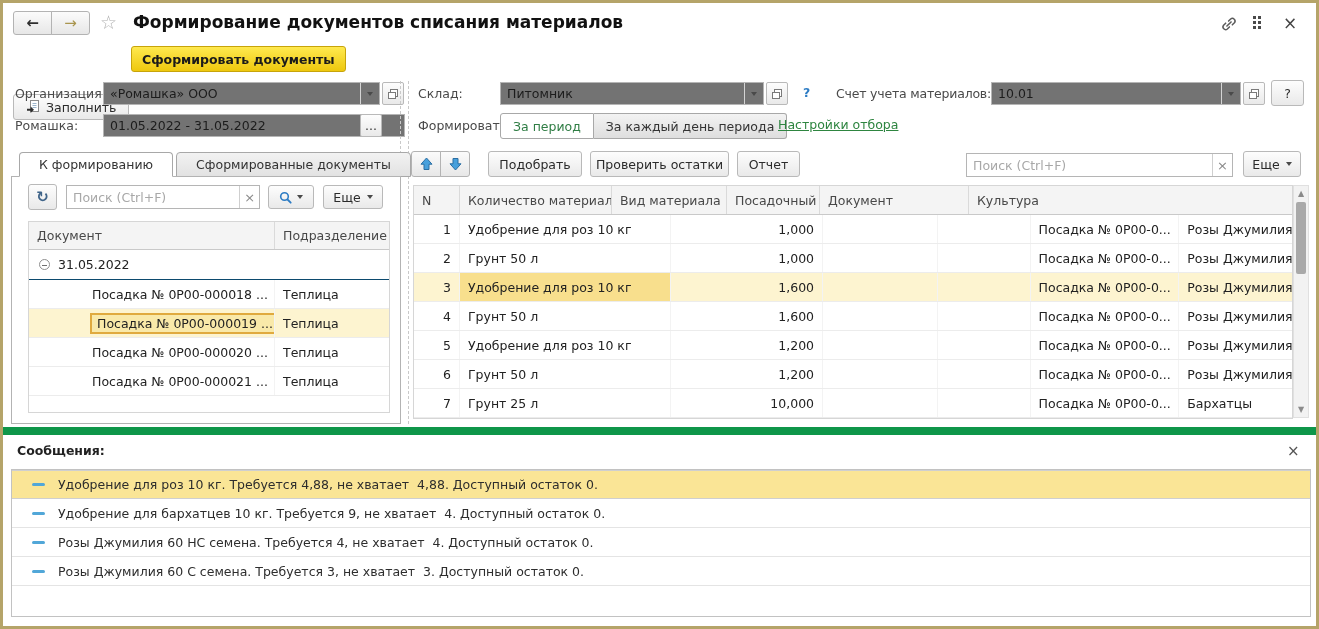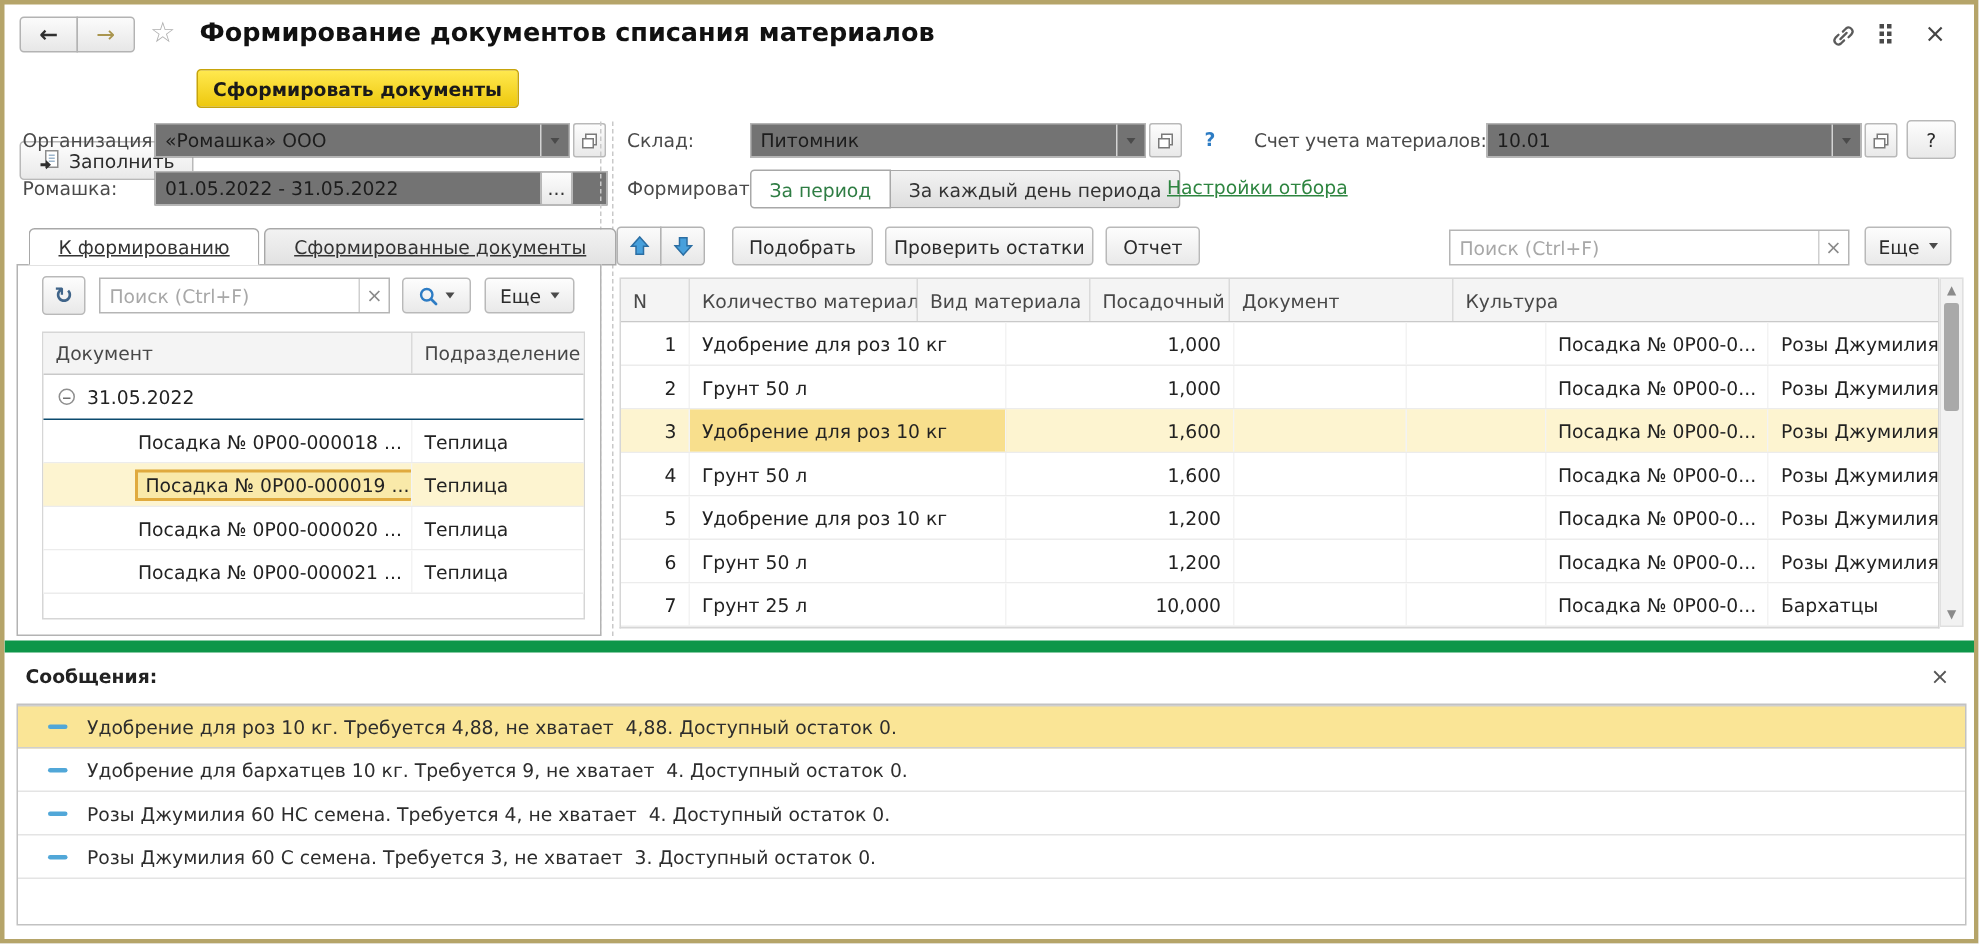--- a/index.html
+++ b/index.html
@@ -55,21 +55,21 @@
   .toggle { position:absolute; display:flex; height:26px; }
   .tgl { display:flex; align-items:center; padding:0 12px; border:1px solid #a8a8a8; }
   .tgl.on { background:#fff; color:#2f7d44; border-radius:3px 0 0 3px; }
   .tgl.off { background:linear-gradient(#f3f3f3,#dedede); color:#333; border-left:none; border-radius:0 3px 3px 0; }
 
   
   .vsplit { position:absolute; top:78px; height:343px; width:0; border-left:1px dashed #c9c9c9; }
 
   
   .tabs { position:absolute; left:16px; top:149px; display:flex; gap:3px; }
-  .tab { height:25px; display:flex; align-items:center; padding:0 19px; border:1px solid #a8a8a8; border-radius:4px 4px 0 0;text-decoration:underline; }
+  .tab { height:25px; display:flex; align-items:center; padding:0 19px; border:1px solid #a8a8a8; border-radius:4px 4px 0 0; }
   .tab.active { background:#fff; border-bottom:1px solid #fff; position:relative; z-index:2; }
   .tab.inactive { background:linear-gradient(#f2f2f2,#e2e2e2); }
   .panelbox { position:absolute; left:8px; top:173px; width:390px; height:248px; border:1px solid #b3b3b3; background:#fff; }
 
   
   .searchwrap { position:absolute; height:24px; border:1px solid #b5b5b5; background:#fff; display:flex; }
   .searchwrap .clr { width:22px; border-left:1px solid #cfcfcf; display:flex; align-items:center; justify-content:center; color:#8a8a8a; font-size:13px; }
 
   
   .thead { display:flex; background:#f4f4f4; color:#484848; }

